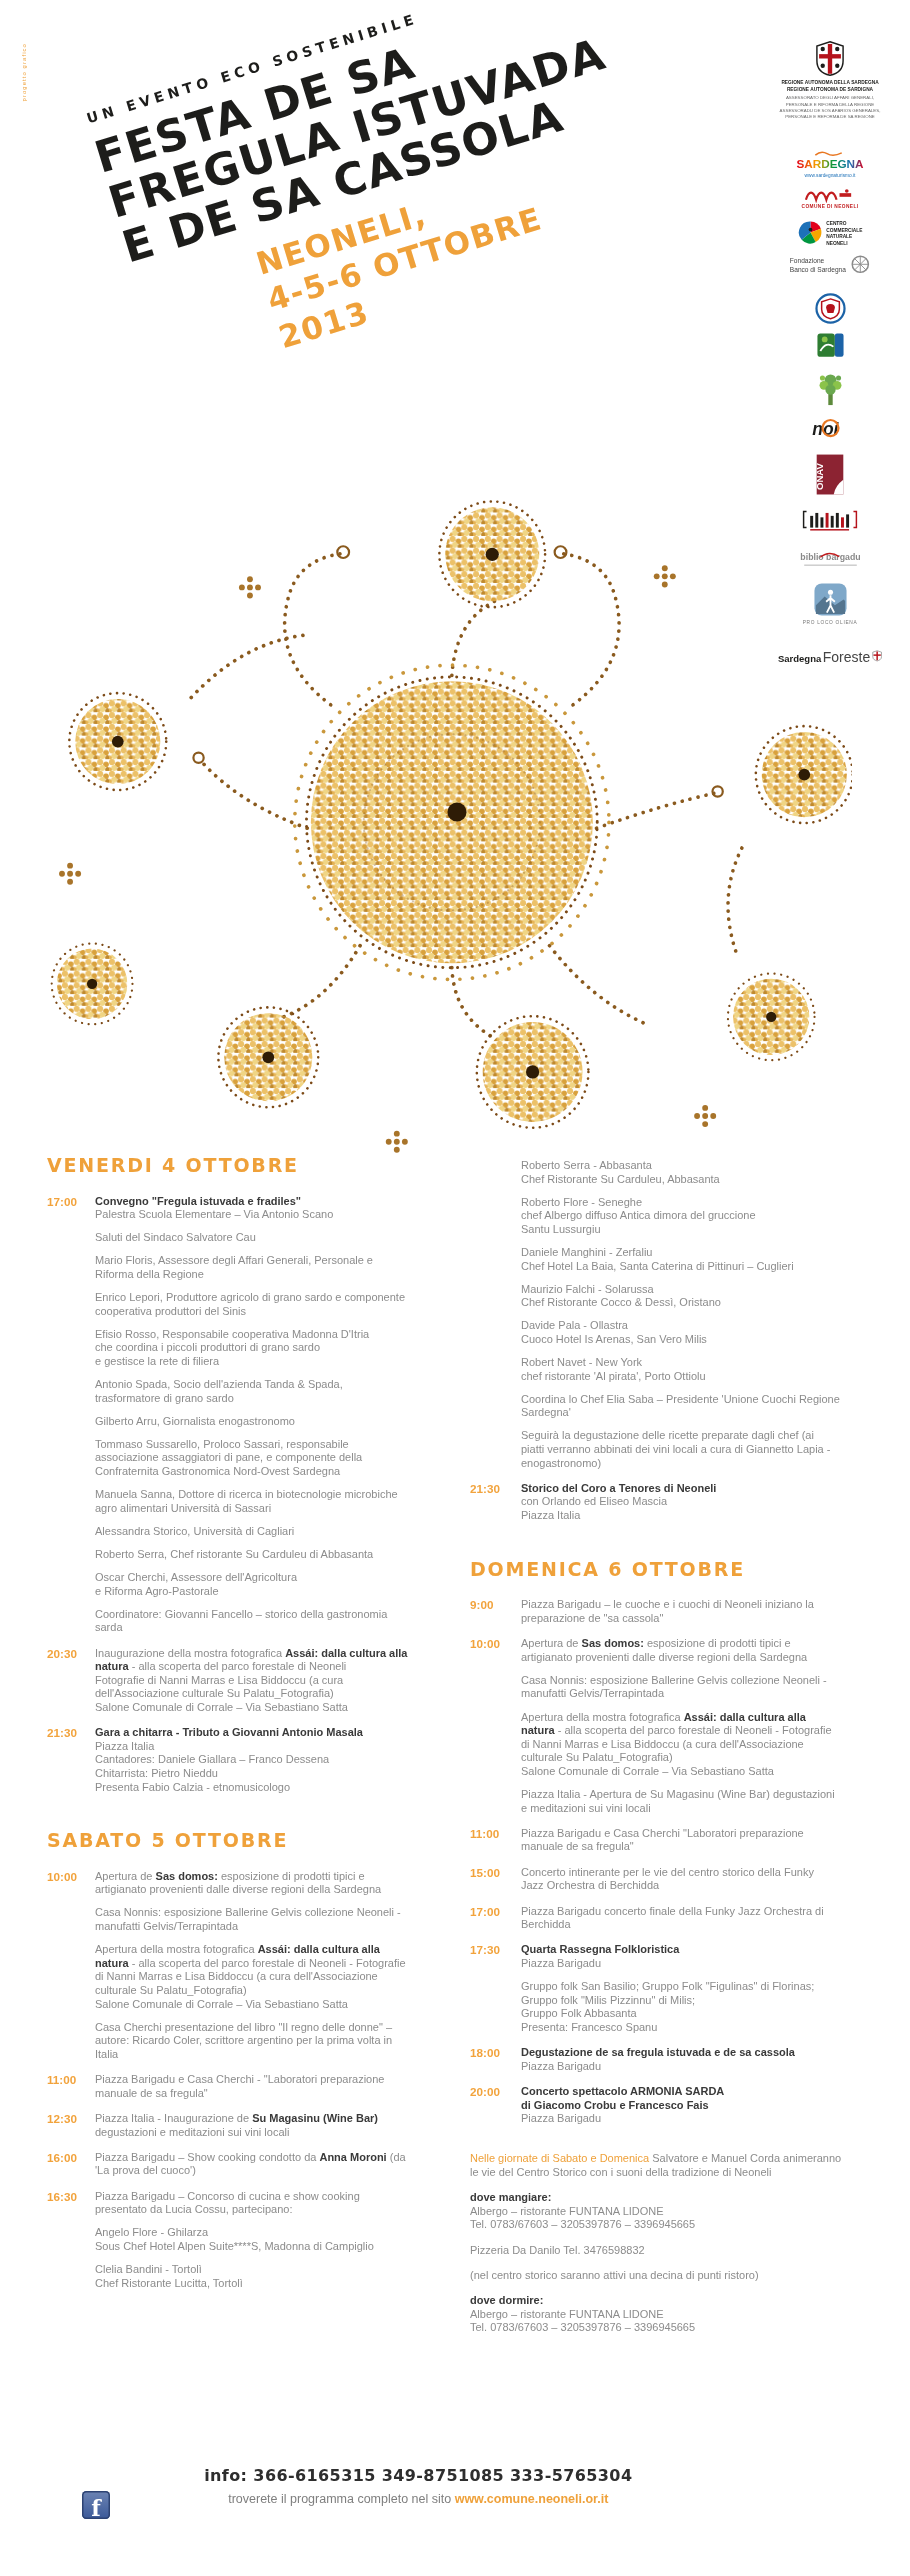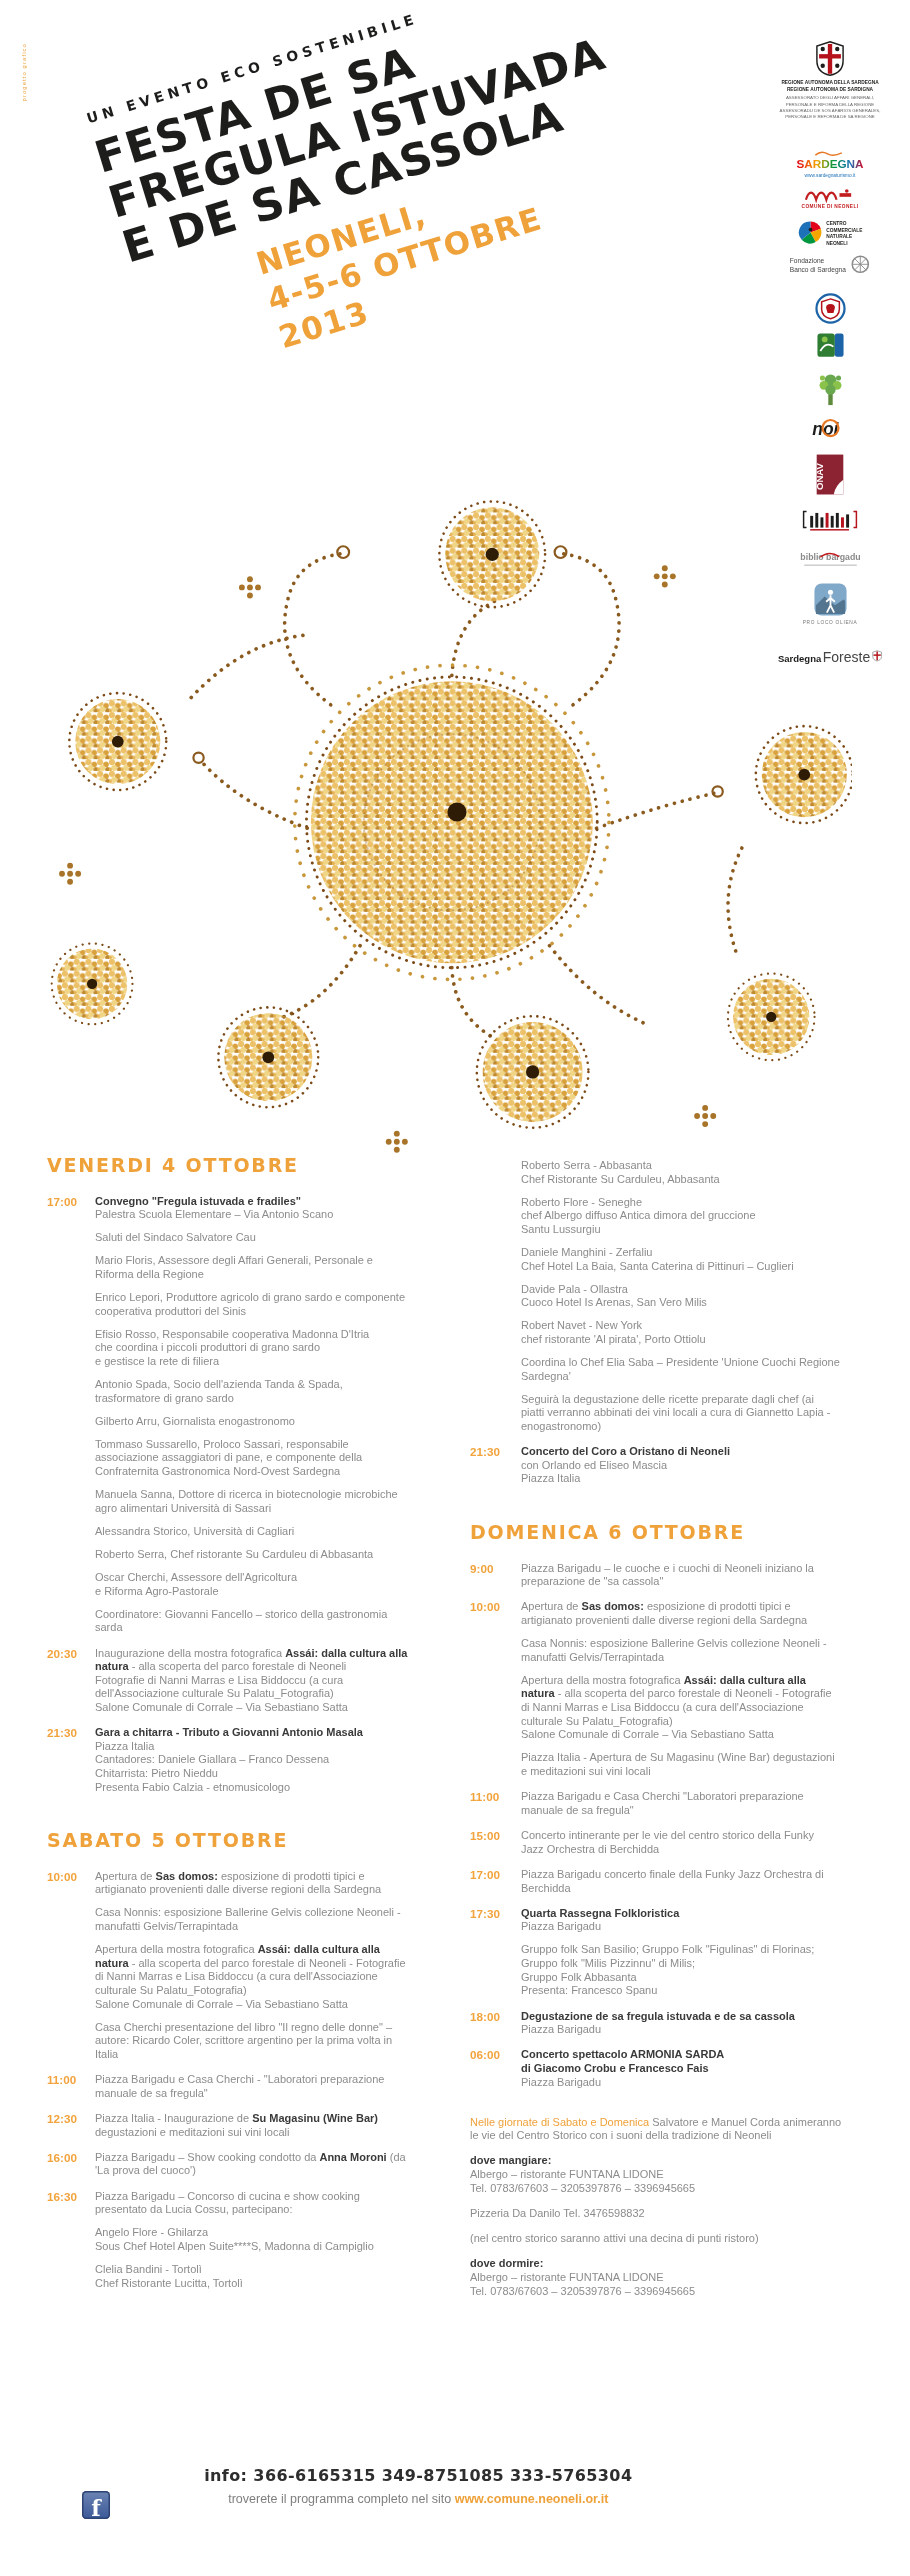--- a/index.html
+++ b/index.html
@@ -426,30 +426,31 @@
         </div>
       </div>
     </div>
   <div id="col-right" class="col">
       <div class="event">
         <div class="time"></div>
         <div class="body">
           <div class="para"><span>Roberto Serra - Abbasanta<br>Chef Ristorante Su Carduleu, Abbasanta</span></div>
           <div class="para"><span>Roberto Flore - Seneghe<br>chef Albergo diffuso Antica dimora del gruccione<br>Santu Lussurgiu</span></div>
           <div class="para"><span>Daniele Manghini - Zerfaliu<br>Chef Hotel La Baia, Santa Caterina di Pittinuri – Cuglieri</span></div>
+          <div class="para"><span>Maurizio Falchi - Solarussa<br>Chef Ristorante Cocco &amp; Dessì, Oristano</span></div>
           <div class="para"><span>Davide Pala - Ollastra<br>Cuoco Hotel Is Arenas, San Vero Milis</span></div>
           <div class="para"><span>Robert Navet - New York<br>chef ristorante 'Al pirata', Porto Ottiolu</span></div>
           <div class="para"><span>Coordina lo Chef Elia Saba – Presidente 'Unione Cuochi Regione<br>Sardegna'</span></div>
           <div class="para"><span>Seguirà la degustazione delle ricette preparate dagli chef (ai<br>piatti verranno abbinati dei vini locali a cura di Giannetto Lapia -<br>enogastronomo)</span></div>
         </div>
       </div>
       <div class="event">
         <div class="time">21:30</div>
         <div class="body">
-          <div class="para"><span class="b">Concerto del Coro a Oristano di Neoneli</span><span><br>con Orlando ed Eliseo Mascia<br>Piazza Italia</span></div>
+          <div class="para"><span class="b">Storico del Coro a Tenores di Neoneli</span><span><br>con Orlando ed Eliseo Mascia<br>Piazza Italia</span></div>
         </div>
       </div>
       <div class="sec-header">DOMENICA 6 OTTOBRE</div>
       <div class="event">
         <div class="time">9:00</div>
         <div class="body">
           <div class="para"><span>Piazza Barigadu – le cuoche e i cuochi di Neoneli iniziano la<br>preparazione de "sa cassola"</span></div>
         </div>
       </div>
       <div class="event">
@@ -486,21 +487,21 @@
           <div class="para"><span>Gruppo folk San Basilio; Gruppo Folk "Figulinas" di Florinas;<br>Gruppo folk "Milis Pizzinnu" di Milis;<br>Gruppo Folk Abbasanta<br>Presenta: Francesco Spanu</span></div>
         </div>
       </div>
       <div class="event">
         <div class="time">18:00</div>
         <div class="body">
           <div class="para"><span class="b">Degustazione de sa fregula istuvada e de sa cassola</span><span><br>Piazza Barigadu</span></div>
         </div>
       </div>
       <div class="event">
-        <div class="time">06:00</div>
+        <div class="time">20:00</div>
         <div class="body">
           <div class="para"><span class="b">Concerto spettacolo ARMONIA SARDA<br>di Giacomo Crobu e Francesco Fais</span><span><br>Piazza Barigadu</span></div>
         </div>
       </div>
       <div class="note gap">
         <div class="body">
           <div class="para"><span class="o">Nelle giornate di Sabato e Domenica </span><span>Salvatore e Manuel Corda animeranno<br>le vie del Centro Storico con i suoni della tradizione di Neoneli</span></div>
         </div>
       </div>
       <div class="note">

